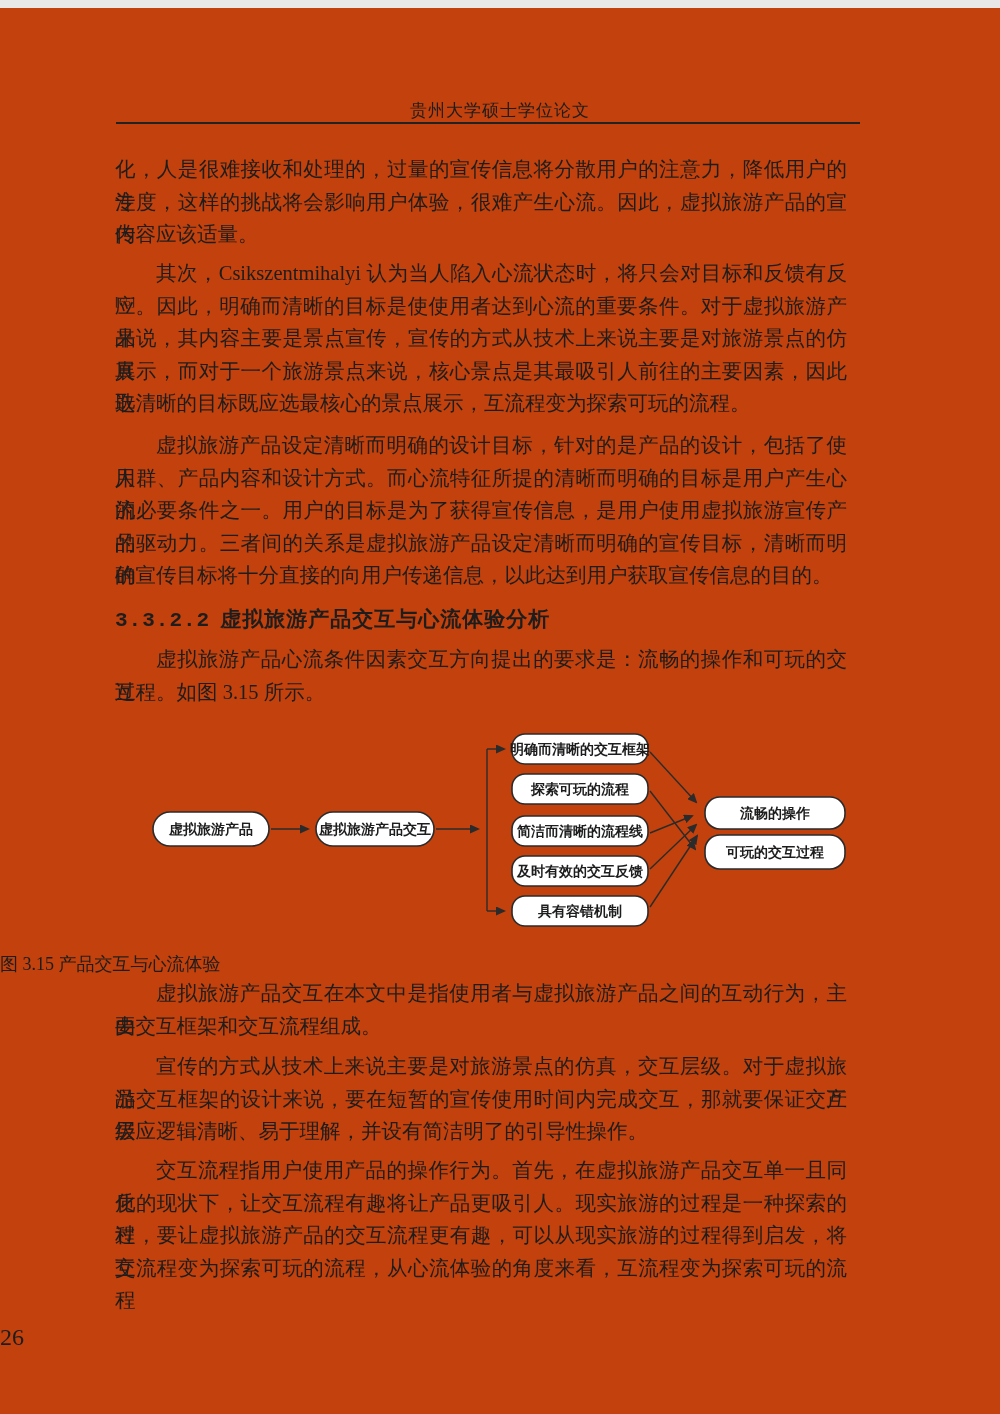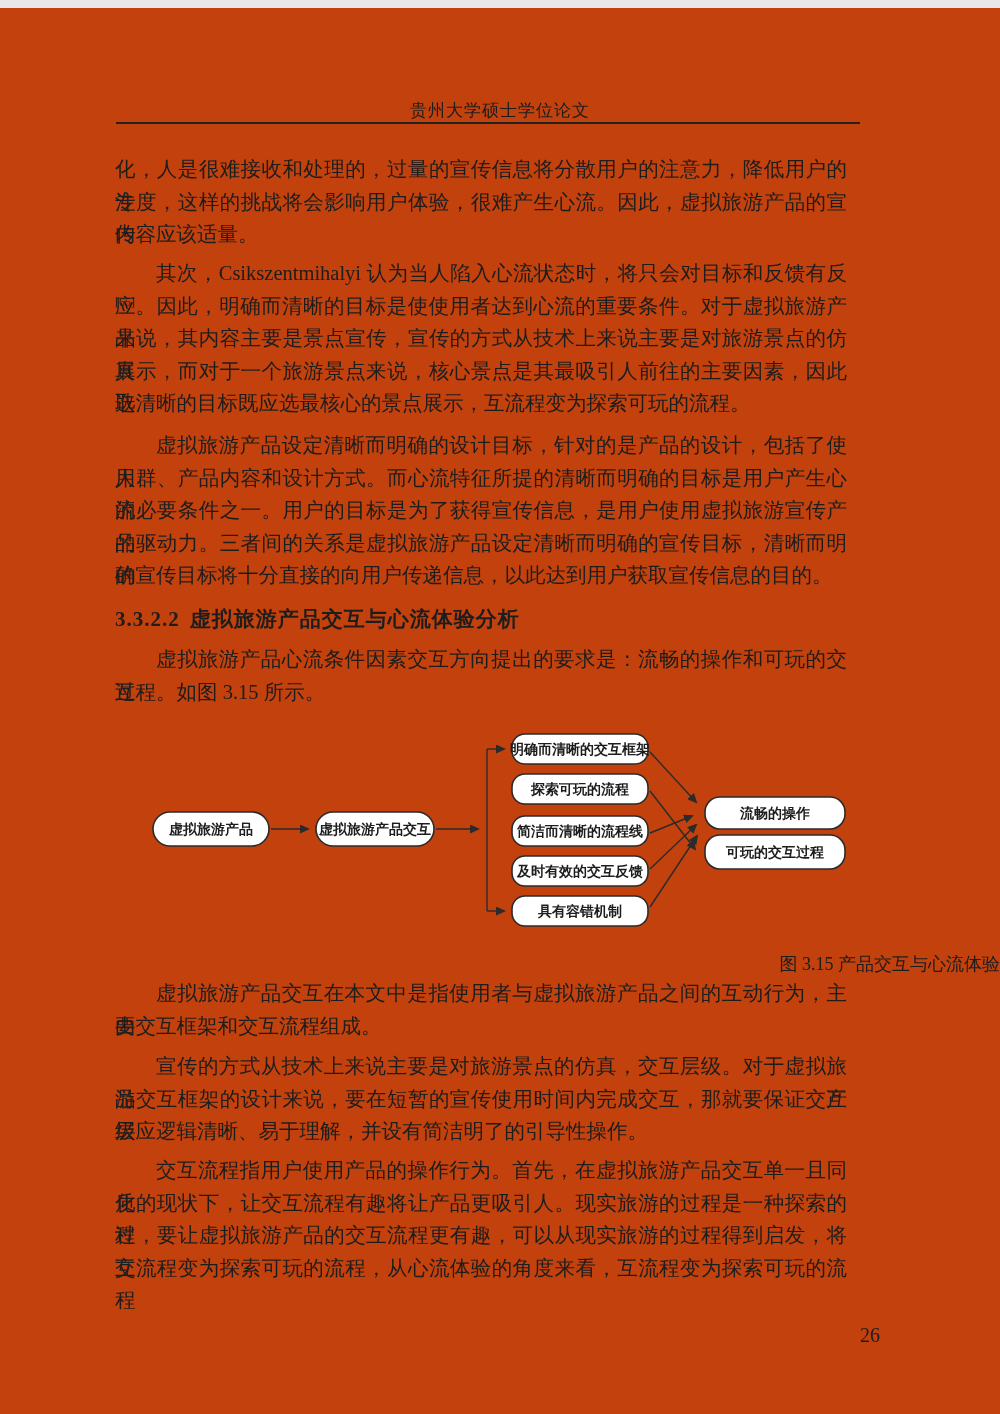--- a/index.html
+++ b/index.html
@@ -20,36 +20,36 @@
   .line {
     line-height:32.6px; height:32.6px;
     text-align:justify; text-align-last:justify;
   }
   .line.last { text-align-last:left; }
   .para.indent .line:first-child { text-indent:41px; }
   sup {
     font-size:12px; line-height:0; vertical-align:7px; letter-spacing:0;
   }
   .heading { position:absolute; left:115px; top:597px; font-size:21px; font-weight:bold; white-space:nowrap; }
-  .h-num { font-family:Liberation Serif, serif; margin-right:10px; letter-spacing:1px; }
+  .h-num { font-family:Liberation Mono, monospace; margin-right:10px; letter-spacing:1px; }
   .h-title { font-family:"Liberation Sans","DejaVu Sans",sans-serif; letter-spacing:1px; }
   .figure-svg { position:absolute; left:130px; top:716px; }
   .figure-svg text {
     font-family:"Liberation Sans","DejaVu Sans",sans-serif;
     font-size:14px; font-weight:600; fill:#1d1d1d;
   }
   .figure-svg rect { fill:#ffffff; stroke:#2b2b2b; stroke-width:1.6; }
   .figure-svg line { stroke:#2b2b2b; stroke-width:1.4; }
   .caption {
     position:absolute; top:944px; left:0; width:1000px;
-    text-align:right; font-size:18px;
+    text-align:left; font-size:18px;
   }
   .page-number {
     position:absolute; top:1316px; left:0; width:880px;
-    text-align:right; font-size:20px;
+    text-align:left; font-size:24px;
   }
 </style>
 </head>
 <body>
 
 <div class="page">
 
   <div class="header-text">贵州大学硕士学位论文</div>
   <div class="header-rule"></div>
 

